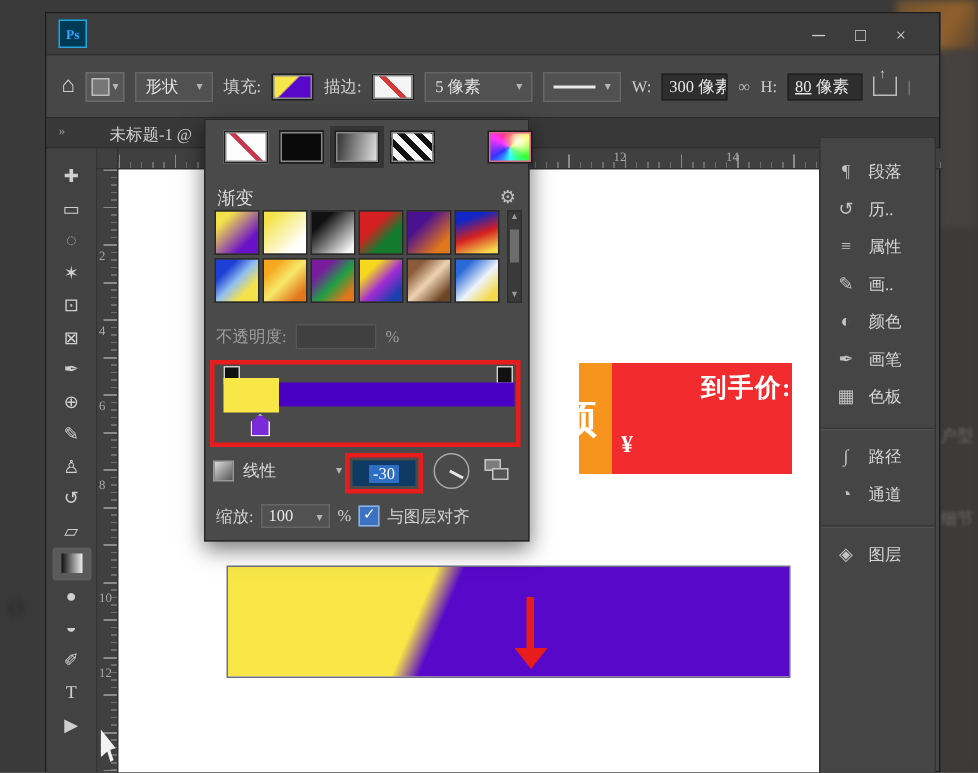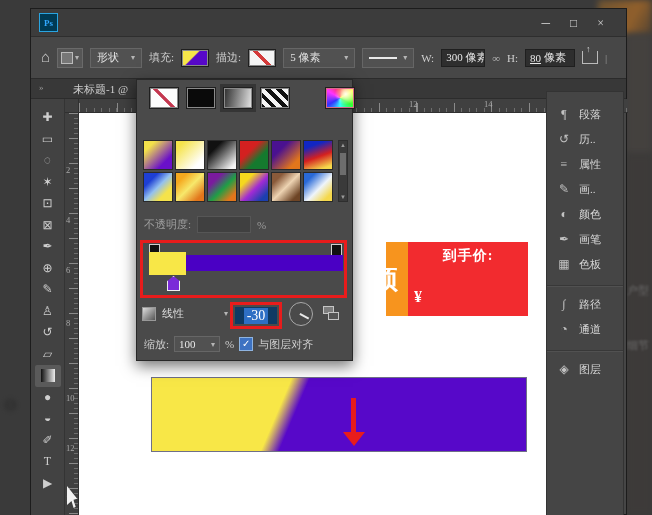--- a/index.html
+++ b/index.html
@@ -83,22 +83,22 @@
   .hruler .ruler-num{top:0;}
   .vruler .ruler-num{left:1px;}
 
   
   .canvas{position:absolute;left:48px;top:104px;width:467px;height:403px;background:#ffffff;}
 
   .banner{position:absolute;left:307px;top:129px;width:142px;height:74px;display:flex;}
   .banner .orange{width:22px;height:100%;background:#f7941e;overflow:hidden;position:relative;}
   .banner .orange .frag{position:absolute;left:-14px;top:20px;color:#fff;font-size:26px;font-weight:bold;}
   .banner .red{flex:1;background:#f22b2f;position:relative;color:#fff;}
-  .banner .b-title{position:absolute;left:0;right:0;top:5px;text-align:center;
-    font-size:14px;font-weight:bold;letter-spacing:1px;}
+  .banner .b-title{position:absolute;left:0;right:0;top:5px;text-align:right;
+    font-size:17px;font-weight:bold;letter-spacing:1px;}
   .banner .b-cur{position:absolute;left:6px;bottom:10px;font-size:16px;font-weight:bold;}
   .banner .b-price{position:absolute;left:22px;top:16px;font-size:44px;font-weight:bold;
     letter-spacing:1px;line-height:1;}
 
   .shape-rect{position:absolute;left:72px;top:264px;width:376px;height:75px;
     border:1.5px solid #6f6f87;box-sizing:border-box;
     background:linear-gradient(113deg,#f8e747 0%,#f8e747 34.5%,#5708c9 39%,#5708c9 100%);}
 
   
   .popup{position:absolute;left:105px;top:70px;width:217px;height:282px;background:#4a4a4a;
@@ -140,21 +140,21 @@
 
   .style-row{position:absolute;left:5px;top:226px;display:flex;align-items:center;
     color:#dcdcdc;font-size:11px;}
   .style-icon{width:12px;height:12px;border:1px solid #999;
     background:linear-gradient(135deg,#ddd,#555);margin-right:6px;}
   .style-chev{margin-left:40px;}
   .redbox2{position:absolute;left:93px;top:222px;width:52px;height:27px;
     border:3px solid #e81c1c;box-sizing:border-box;}
   .angle-field{position:absolute;left:2px;top:2px;width:42px;height:17px;background:#0f3a63;
     display:flex;align-items:center;justify-content:center;}
-  .angle-field span{background:#2e6fc4;color:#fff;font-size:14px;padding:0 3px;}
+  .angle-field span{background:#2e6fc4;color:#fff;font-size:11px;padding:0 3px;}
   .dial{position:absolute;left:152px;top:222px;width:24px;height:24px;border:1.5px solid #a8a8a8;
     border-radius:50%;box-sizing:border-box;}
   .dial i{position:absolute;left:10px;top:10px;width:10px;height:1.5px;background:#e8e8e8;
     transform-origin:0 50%;transform:rotate(28deg);}
   .rev-icon{position:absolute;left:186px;top:226px;width:16px;height:14px;}
   .rev-icon b{position:absolute;width:9px;height:6px;border:1px solid #c5c5c5;background:#7c7c7c;}
   .rev-icon b:last-child{left:5px;top:6px;background:#555;}
   .scale-row{position:absolute;left:7px;top:256px;display:flex;align-items:center;gap:5px;
     color:#cfcfcf;font-size:11px;}
   .scale-field{width:46px;height:16px;background:#515151;border:1px solid #666;display:flex;
@@ -356,20 +356,24 @@
 
     <div class="popup">
       <div class="ftype-row">
         <span class="ftype none"></span>
         <span class="ftype solid"></span>
         <span class="ftype grad"></span>
         <span class="ftype pattern"></span>
         <span class="ftype picker"></span>
       </div>
 
+      <div class="pop-header">
+        <span>渐变</span>
+        <span class="gear">⚙</span>
+      </div>
 
       <div class="grid">
 
       <span class="gswatch" style="background: linear-gradient(135deg, rgb(243, 225, 75) 20%, rgb(106, 16, 201) 75%);"></span>
           <span class="gswatch" style="background: linear-gradient(135deg, rgb(245, 227, 75) 15%, rgb(255, 255, 255) 80%);"></span>
           <span class="gswatch" style="background: linear-gradient(135deg, rgb(17, 17, 17) 25%, rgb(245, 245, 245) 90%);"></span>
           <span class="gswatch" style="background: linear-gradient(135deg, rgb(212, 32, 32) 35%, rgb(20, 122, 46) 65%);"></span>
           <span class="gswatch" style="background: linear-gradient(135deg, rgb(74, 17, 144) 30%, rgb(226, 118, 27) 80%);"></span>
           <span class="gswatch" style="background: linear-gradient(160deg, rgb(17, 38, 196) 20%, rgb(212, 32, 32) 55%, rgb(245, 216, 75) 90%);"></span>
           <span class="gswatch" style="background: linear-gradient(135deg, rgb(30, 63, 212) 25%, rgb(147, 192, 240) 50%, rgb(245, 227, 75) 75%);"></span>

